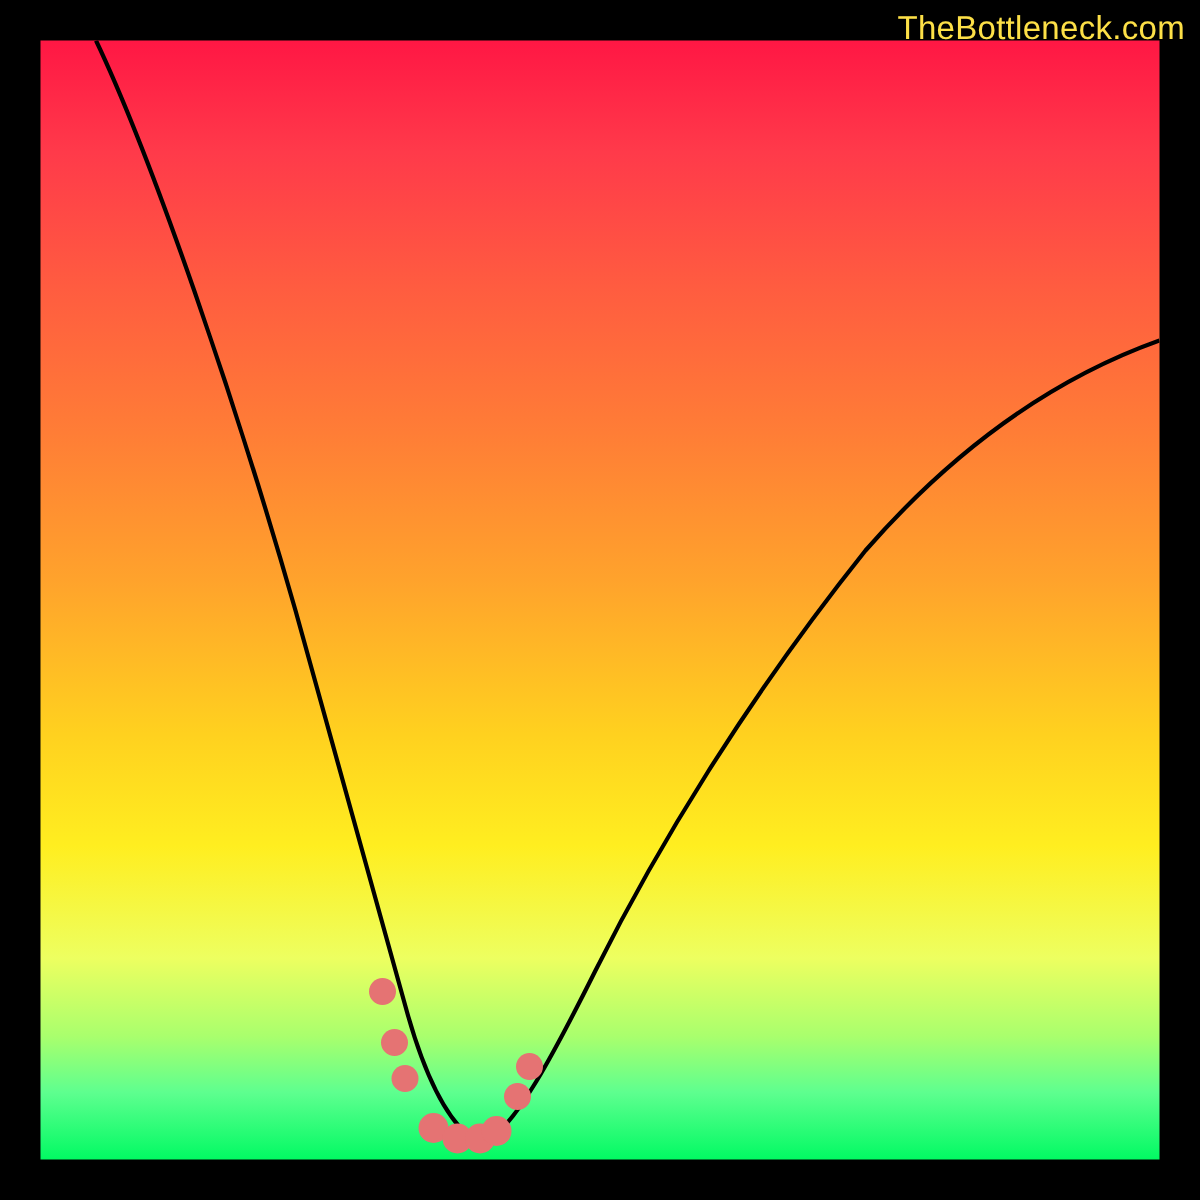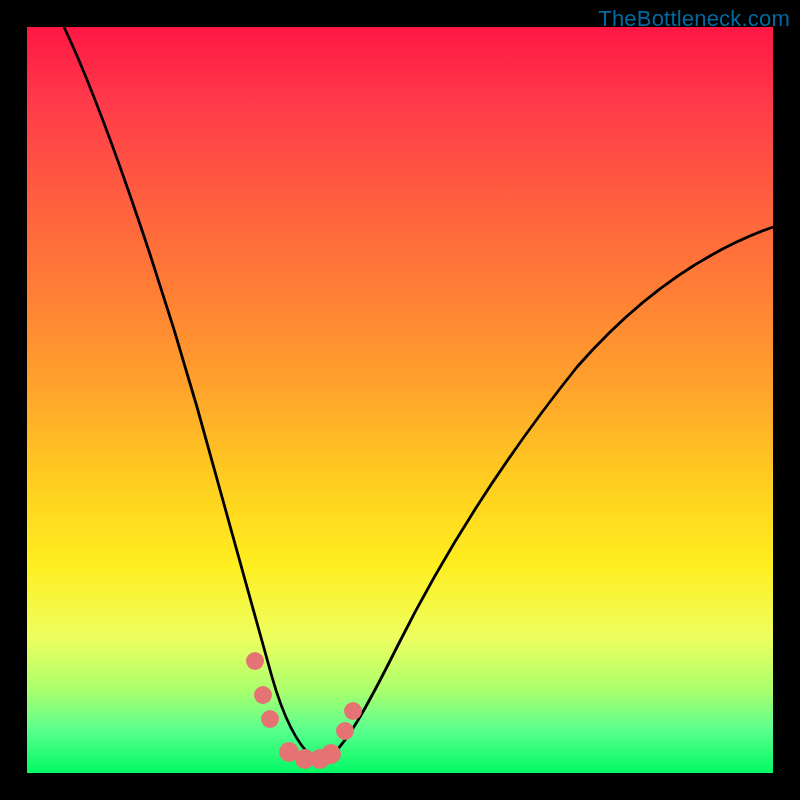--- a/index.html
+++ b/index.html
@@ -33,21 +33,21 @@
       #edff60 82%,
       #a9ff6d 89%,
       #5eff8f 94%,
       #02fa63 100%
     );
   }
   .attribution {
     position: absolute;
     top: 6px;
     right: 10px;
-    color: #0369a1;
+    color: #fde047;
     font-size: 22px;
     font-weight: 500;
     letter-spacing: 0.2px;
   }
   svg.curves {
     position: absolute;
     left: 0;
     top: 0;
     width: 746px;
     height: 746px;

